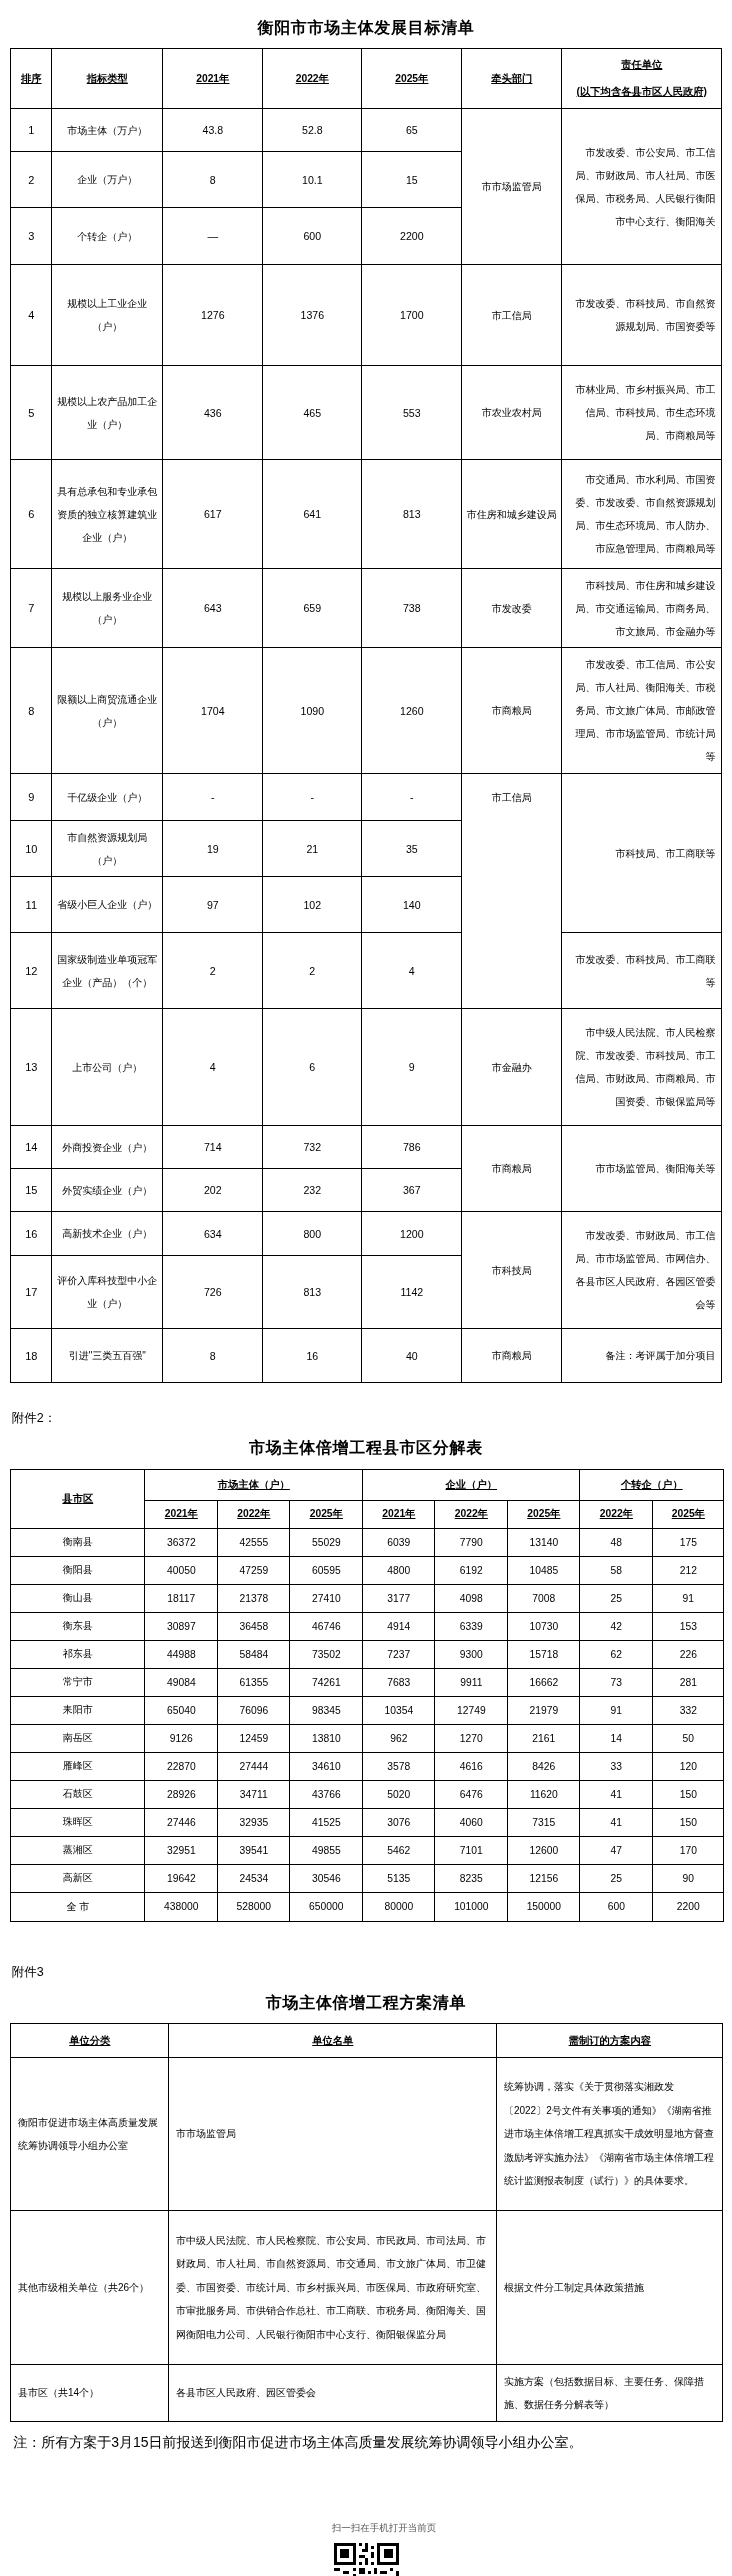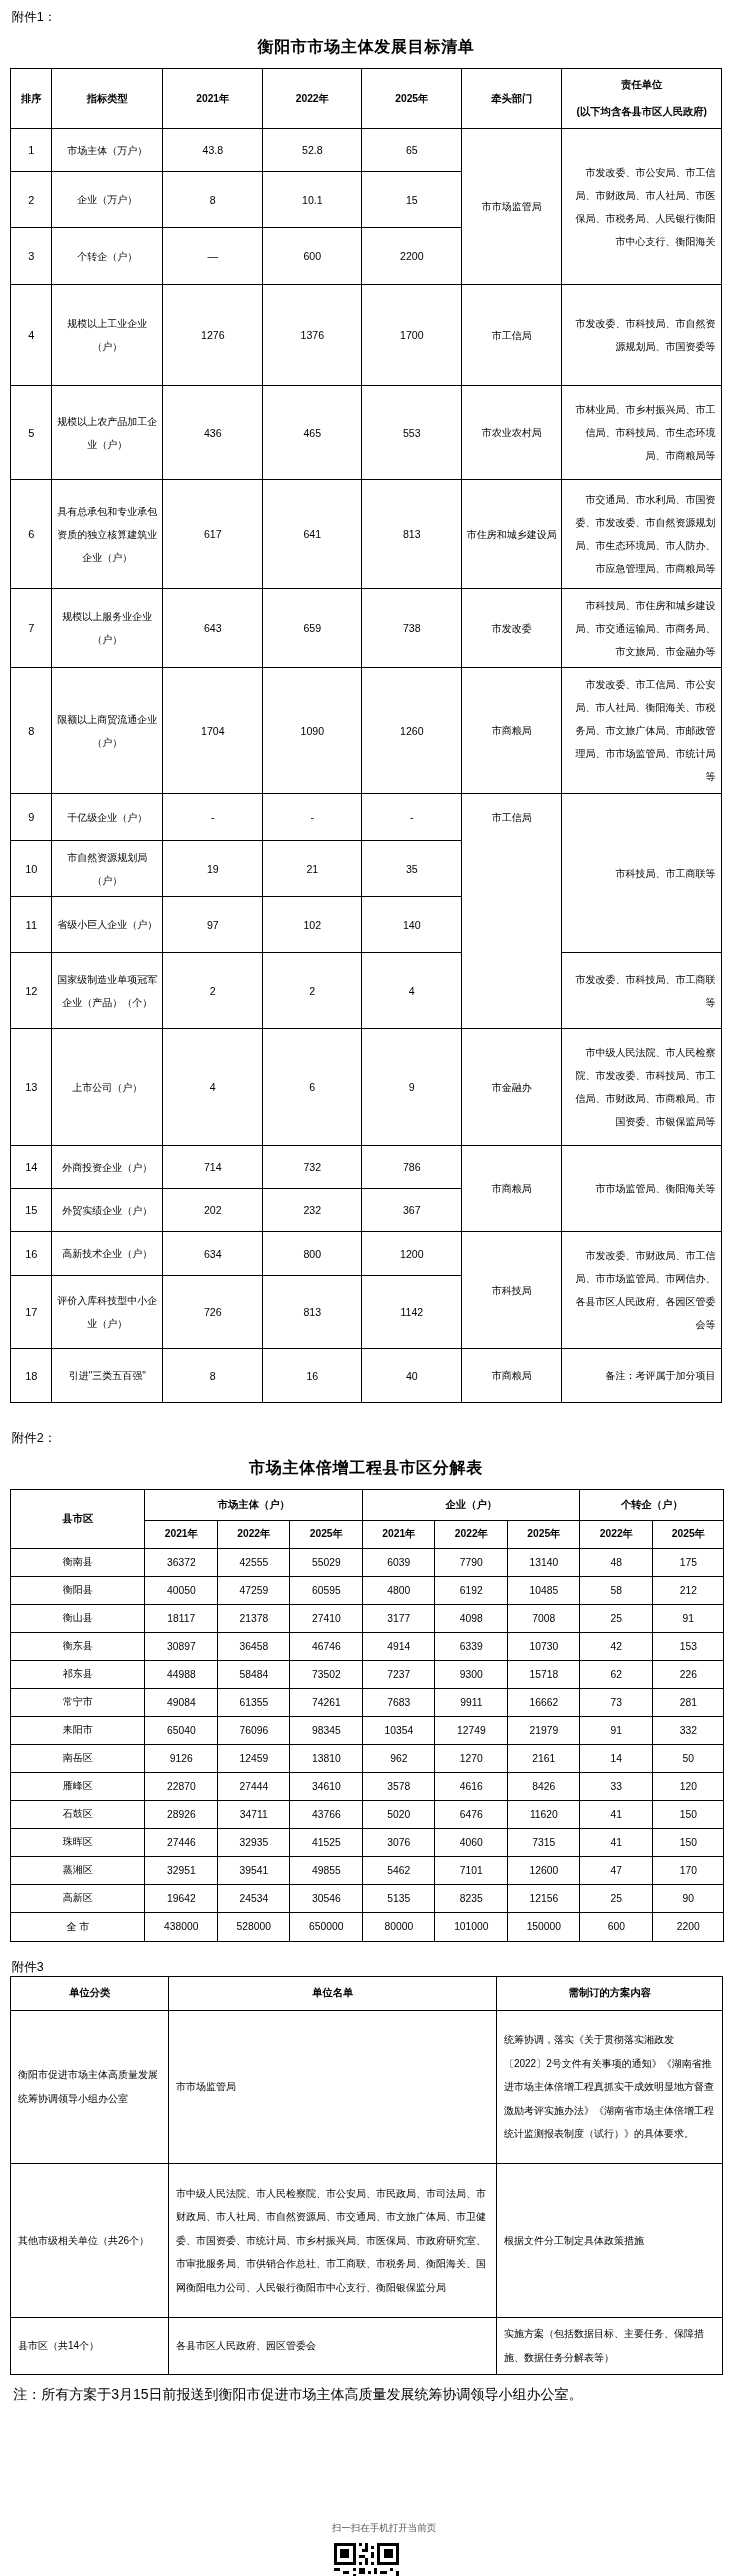--- a/index.html
+++ b/index.html
@@ -5,25 +5,25 @@
   * { box-sizing: border-box; }
   html,body { margin:0; padding:0; }
   body {
     width: 732px; height: 2576px; overflow: hidden; position: relative;
     background: #ffffff; color: #000;
     font-family: "Liberation Sans", "DejaVu Sans", sans-serif;
   }
   .wrap { padding: 5.9px 10.3px 0 10.3px; }
   .att-label { font-size: 12.5px; margin: 2.9px 0 0 1.5px; }
   .att2 { margin-top: 26.4px; }
-  .att3 { margin-top: 17px; }
+  .att3 { margin-top: 42px; }
   .doc-title { text-align: center; font-size: 16px; font-weight: bold; margin: 11.7px 0 9.5px 0; letter-spacing: 0.7px; }
   table { border-collapse: collapse; table-layout: fixed; width: 711px; margin: 0 auto; border: 1.5px solid #000; }
   td, th { border: 0.7px solid #000; font-size: 10.3px; vertical-align: middle; padding: 2.9px 4.4px; font-weight: normal; }
-  th { font-weight: bold; }
+  th { font-weight: bold; text-decoration: underline; }
   .ct { text-align: center; }
   .no { text-align: center; font-size: 11px; }
   .nm { text-align: center; line-height: 2.3; font-size: 10px; }
   .v  { text-align: center; font-size: 10.6px; }
   .ld { text-align: center; line-height: 2.3; font-size: 10px; }
   .rs { text-align: right; line-height: 2.3; font-size: 10px; padding: 4.4px 5.9px; }
   .hdr2 { line-height: 2.6; }
   
   .t2 td { font-size: 10px; }
   .t2 .v { font-size: 10.3px; }
@@ -32,21 +32,20 @@
   .note-line { font-size: 14px; margin: 11.7px 0 0 2.9px; }
   .footer { position: absolute; top: 2522px; left: 0; width: 100%; text-align: center; }
   .qr-caption { font-size: 9.5px; color: #555; padding-left: 36px; }
   .qr-box { margin-top: 8px; display: flex; justify-content: center; }
 </style>
 </head>
 <body>
 
 <div class="wrap">
 
-  <div class="att-label">附件1：</div>
   <div class="doc-title">衡阳市市场主体发展目标清单</div>
 
   <table class="t1">
     <colgroup>
         <col style="width:41px">
         <col style="width:111px">
         <col style="width:100px">
         <col style="width:99px">
         <col style="width:100px">
         <col style="width:100px">
@@ -400,20 +399,21 @@
           <td class="v">80000</td>
           <td class="v">101000</td>
           <td class="v">150000</td>
           <td class="v">600</td>
           <td class="v">2200</td>
         </tr>
   </tbody>
     </table>
 
   <div class="att-label att3">附件3</div>
+  <div class="doc-title">市场主体倍增工程方案清单</div>
 
   <table class="t3">
     <colgroup>
         <col style="width:158px">
         <col style="width:328px">
         <col style="width:226px">
       </colgroup>
     <tbody>
         <tr style="height:34px">
       <th class="ct">单位分类</th>

